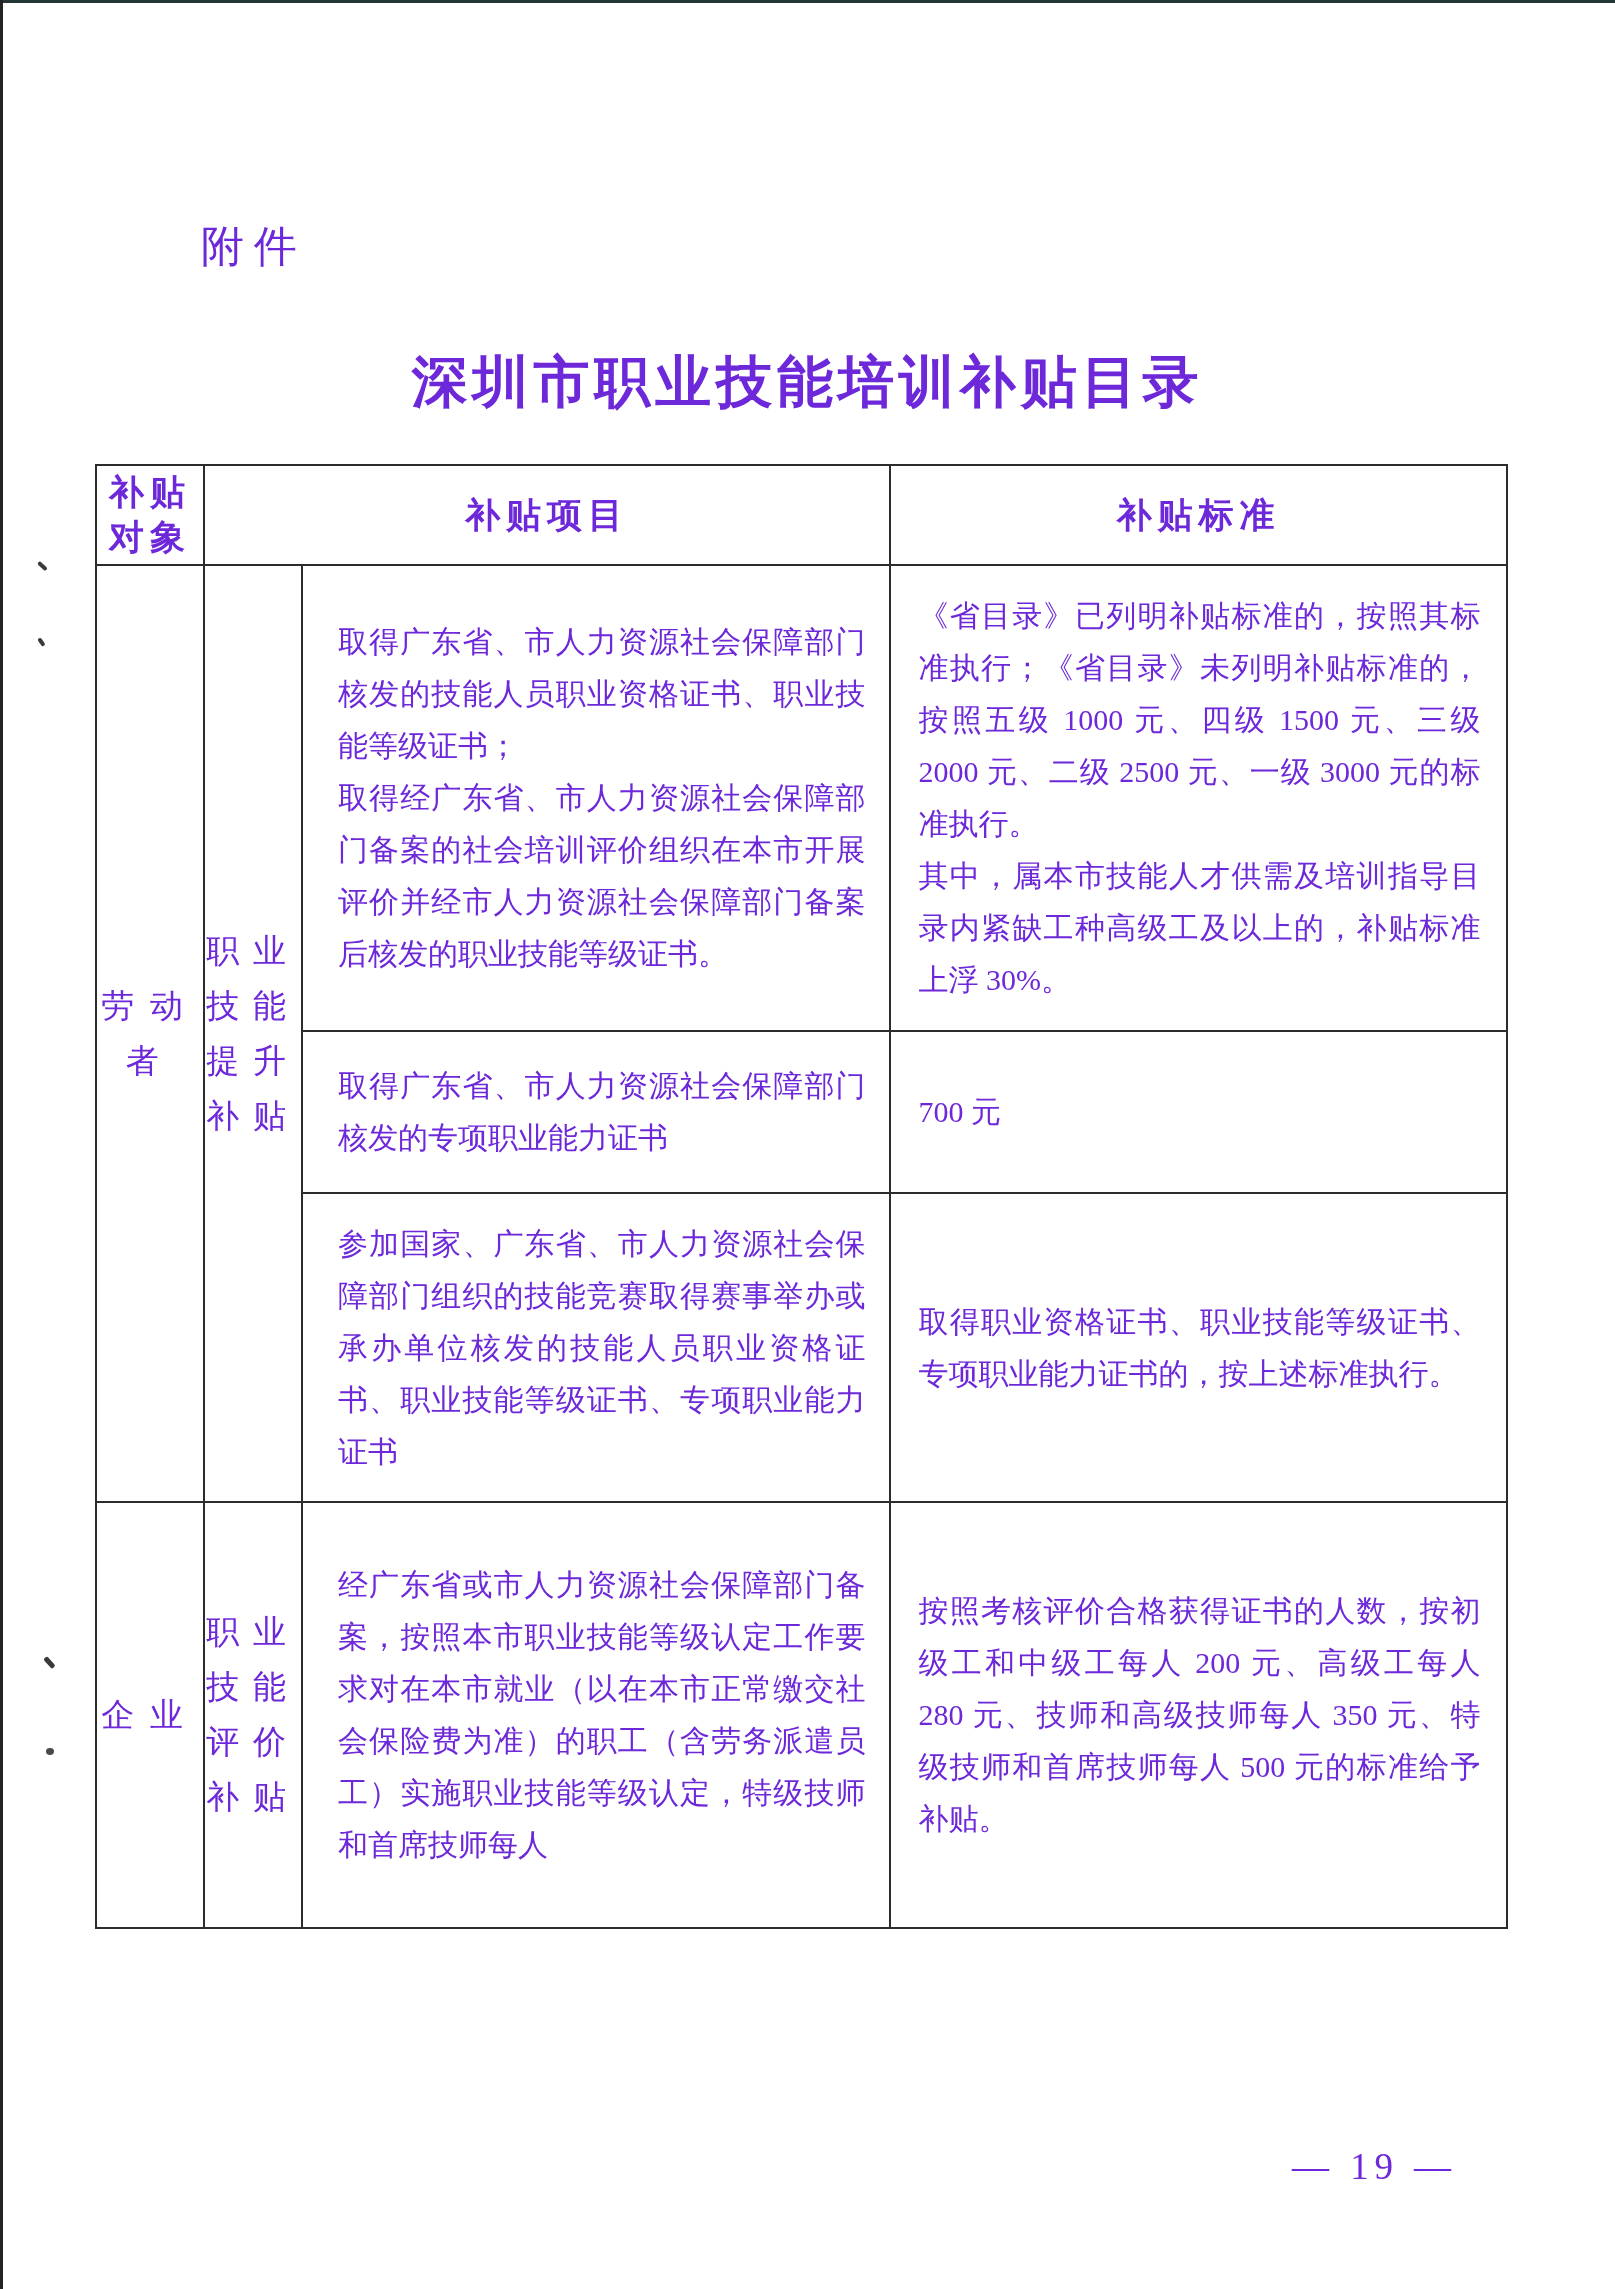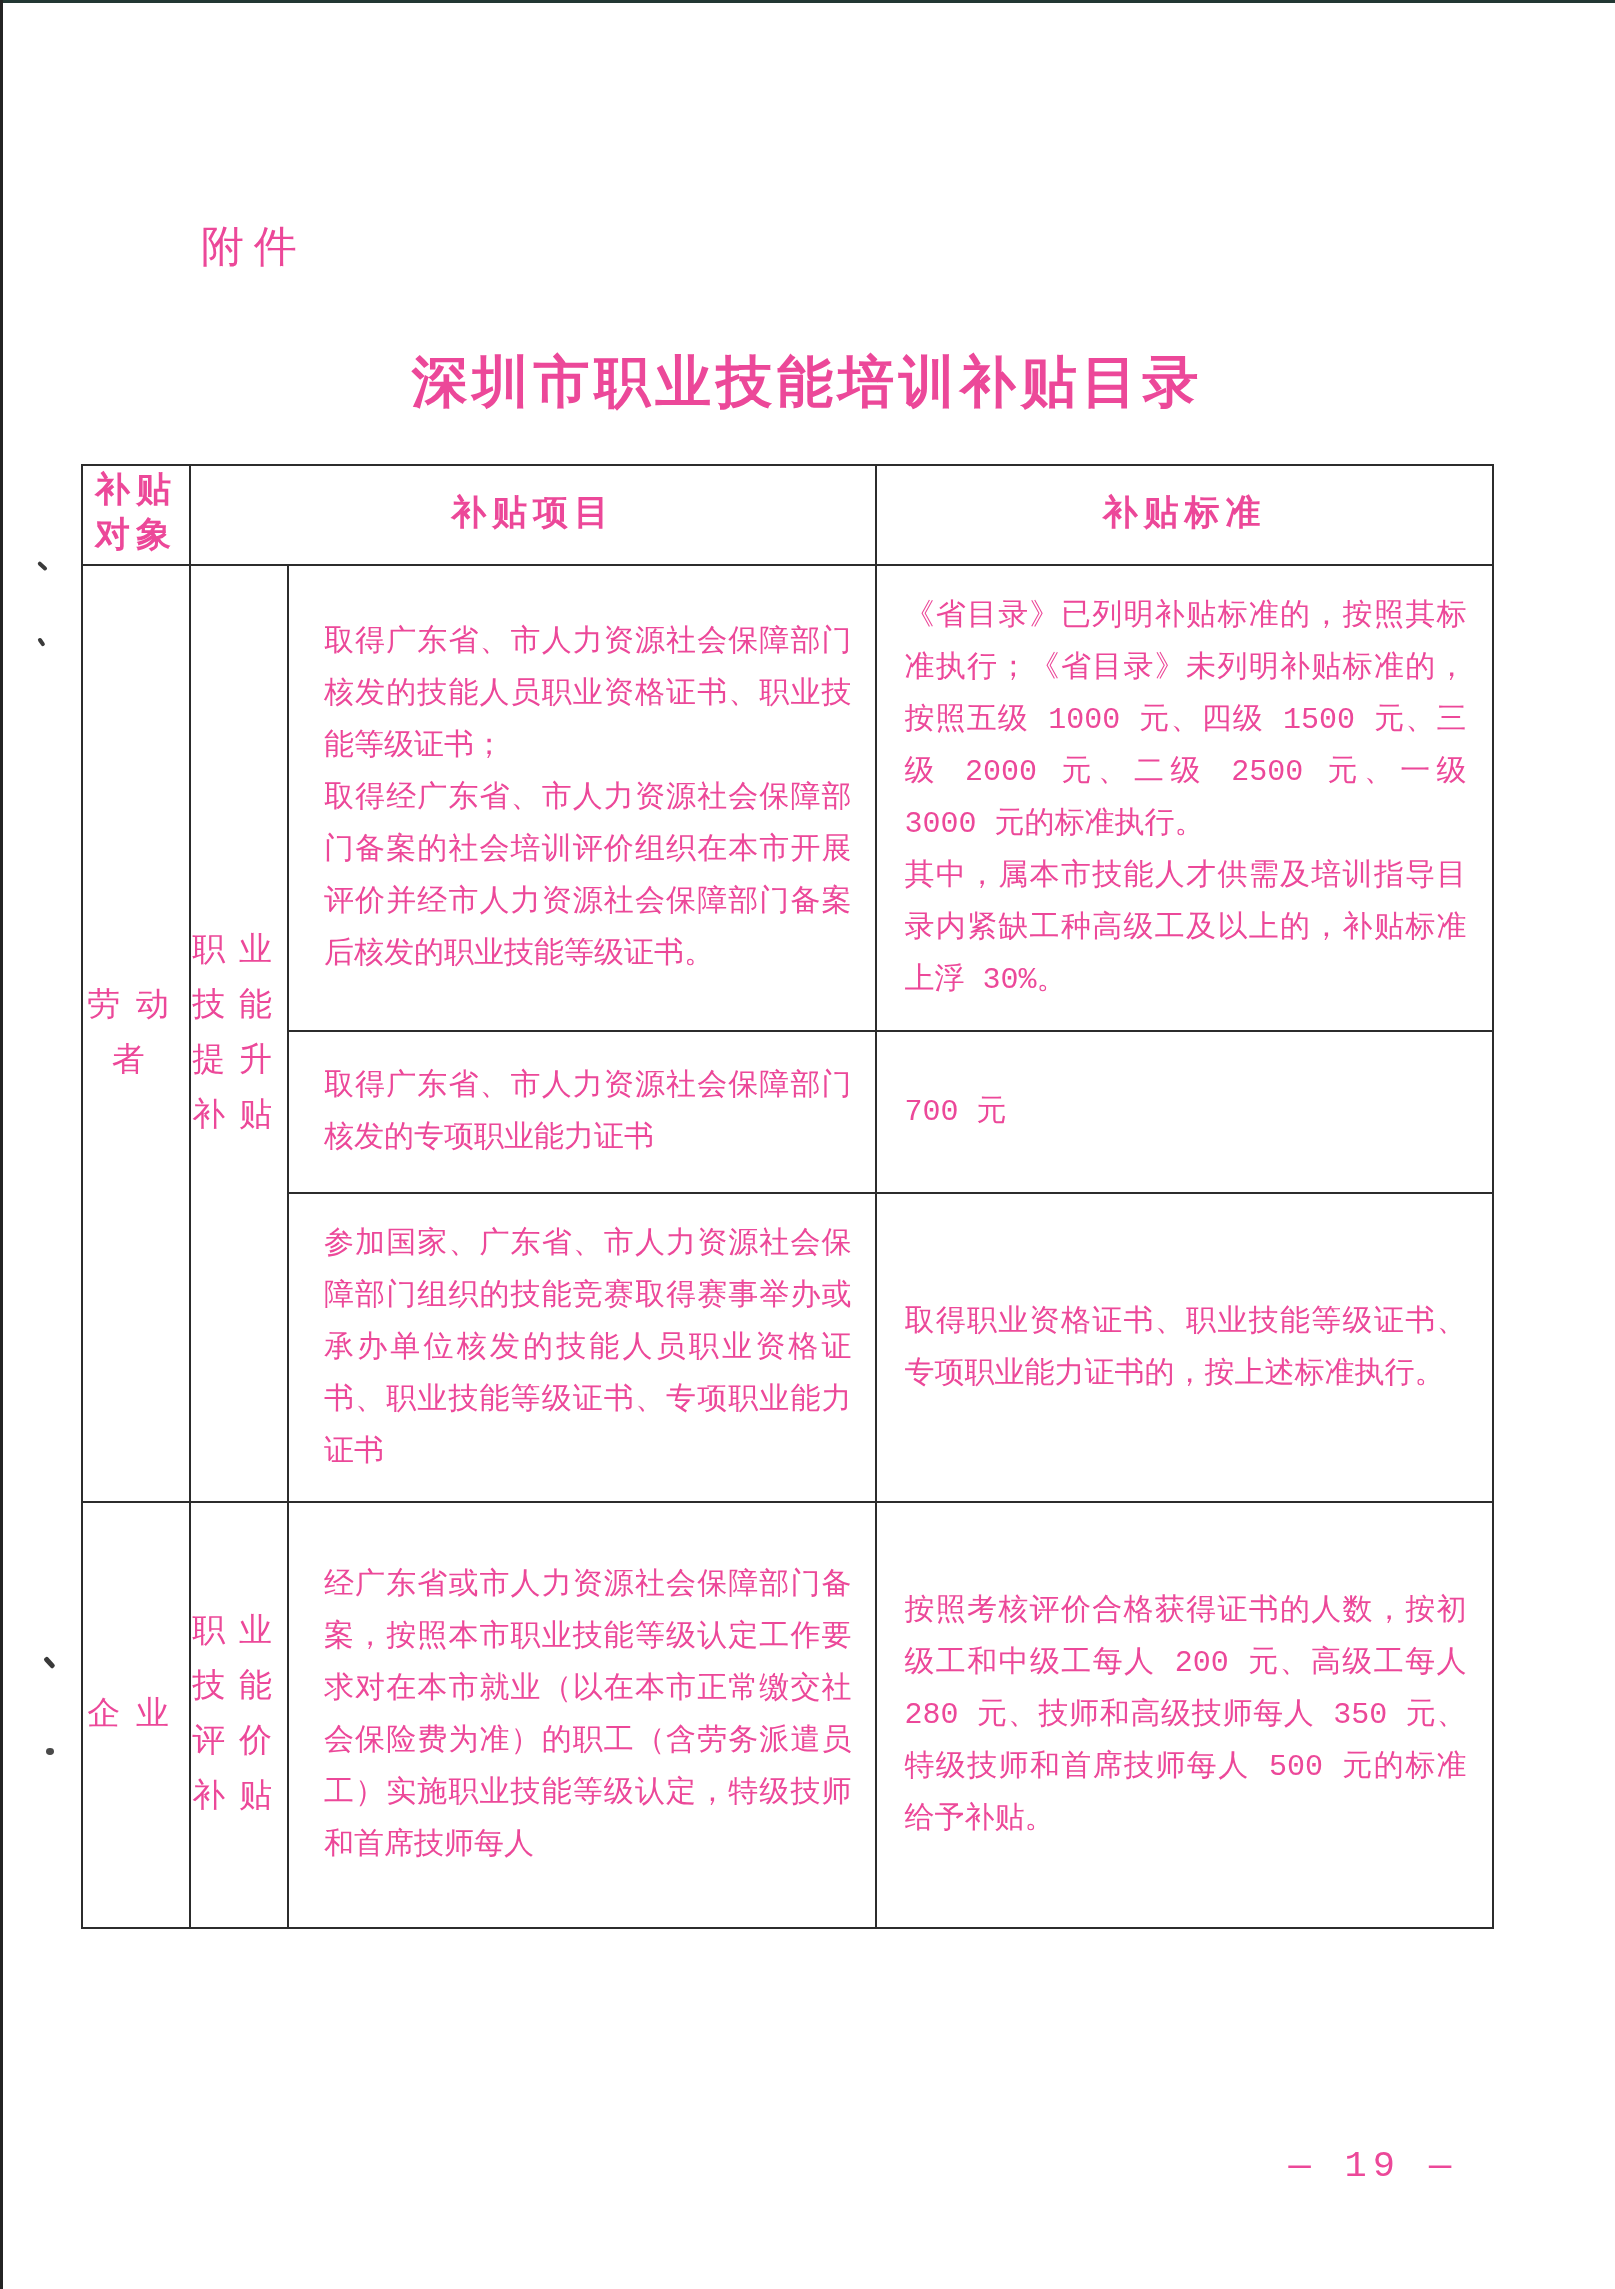--- a/index.html
+++ b/index.html
@@ -1,39 +1,39 @@
 <!DOCTYPE html>
 <html><head>
 <meta charset="utf-8">
 <style>
   html,body{margin:0;padding:0;background:#e8e8e8;}
   .page{
     position:relative;
     width:1615px;height:2290px;
     background:#ffffff;
     overflow:hidden;
-    font-family:Liberation Mono, monospace;
-    color:#ec4899;
+    font-family:Liberation Serif, serif;
+    color:#6d28d9;
   }
   .edge{position:absolute;z-index:5;}
   .edge-top{left:0;top:0;width:1615px;height:2.9px;background:#223733;}
   .edge-left{left:0;top:0;width:2.9px;height:2290px;background:#242424;}
 
   .attachment{
     position:absolute;left:201px;top:218px;
     font-size:43px;letter-spacing:9.8px;font-weight:400;
   }
   .title{
     position:absolute;left:0;top:345px;width:1615px;margin:0;
     text-align:center;
     font-size:56px;font-weight:700;letter-spacing:4.9px;
   }
 
   table.subsidy-table{
-    position:absolute;left:81px;top:464px;
+    position:absolute;left:95px;top:464px;
     width:1411px;
     border-collapse:collapse;table-layout:fixed;
     border:2.9px solid #2c2c2c;
   }
   .subsidy-table td{
     border:2px solid #2c2c2c;
     vertical-align:middle;
     box-sizing:border-box;
   }
   tr.hrow{height:100px;}

